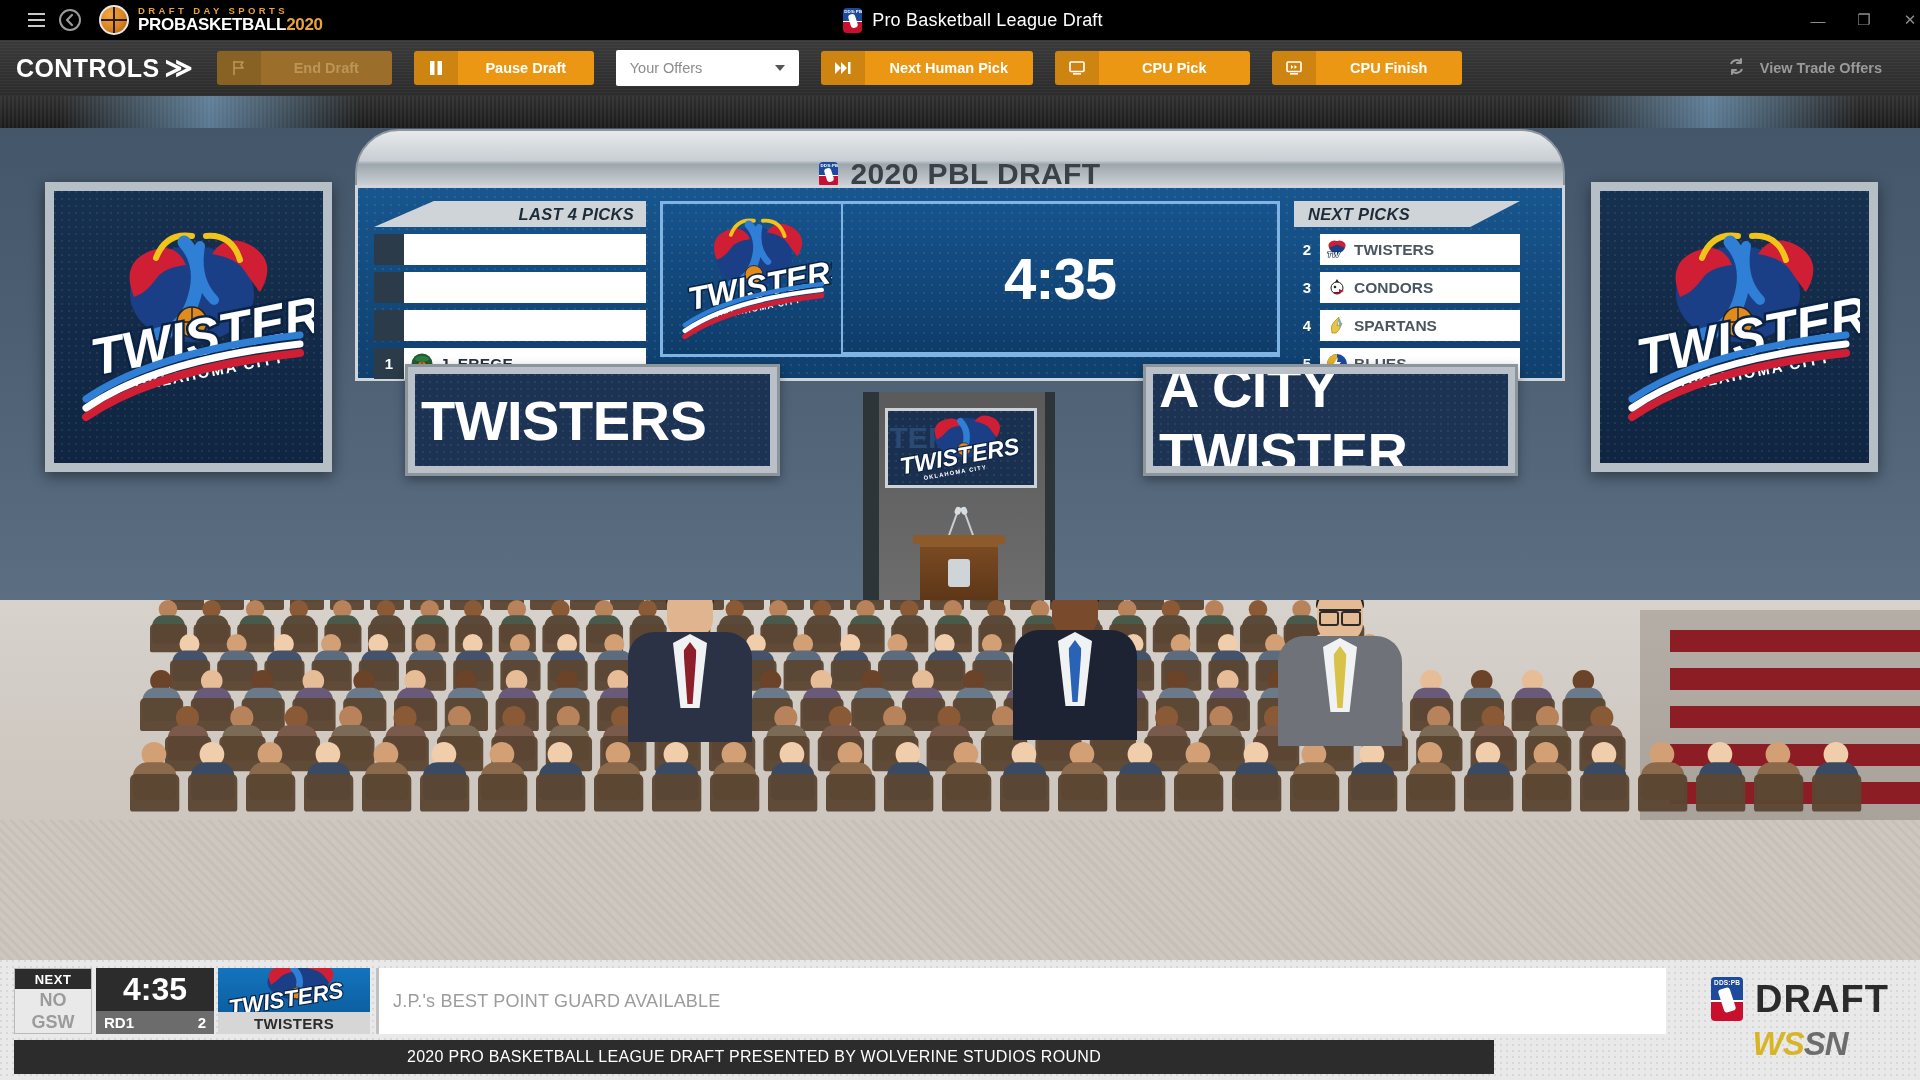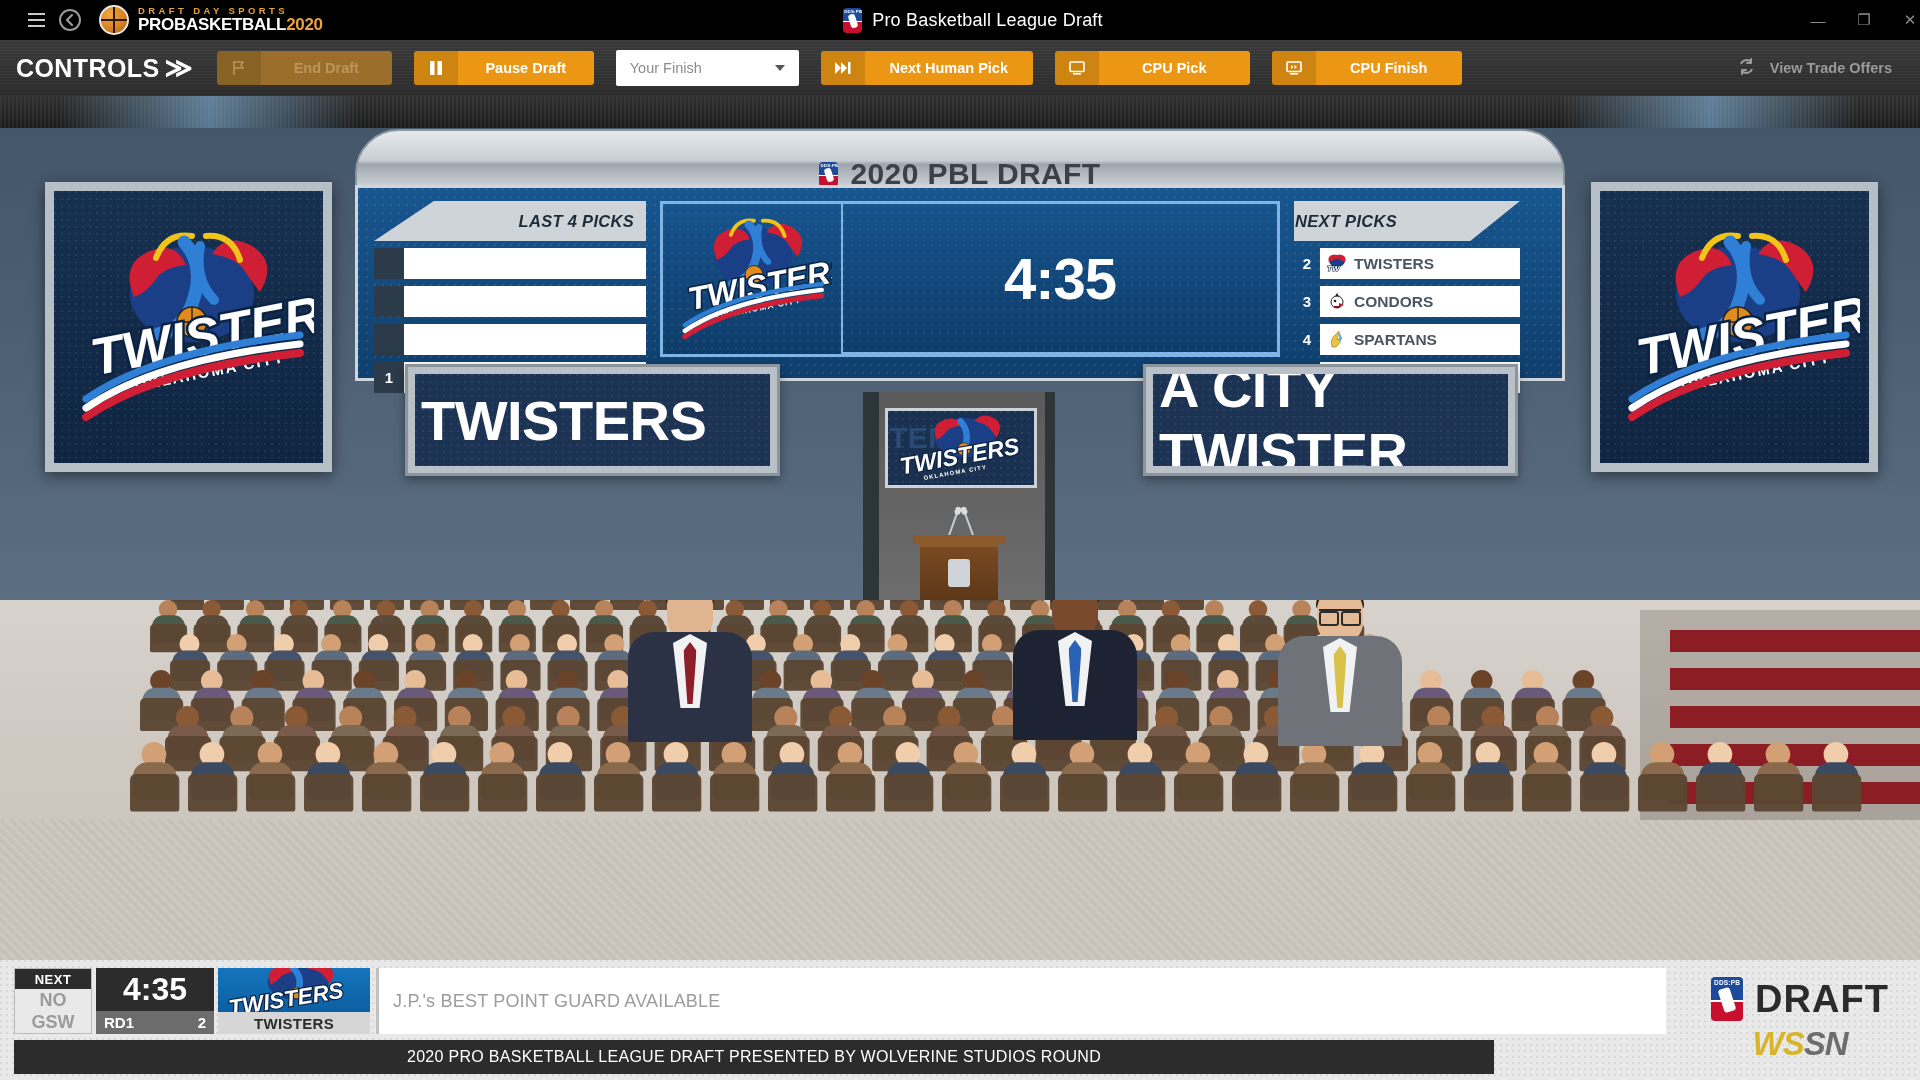--- a/index.html
+++ b/index.html
@@ -106,21 +106,21 @@
     width: 183px; height: 36px; margin-left: 22px; background: #fff;
     border-radius: 2px; display: flex; align-items: center; position: relative;
   }
   .select .v { color: #8c8c8c; font-size: 14.5px; padding-left: 14px; }
   .select .arrow {
     position: absolute; right: 14px; top: 50%; transform: translateY(-50%);
     width: 0; height: 0; border-left: 5px solid transparent; border-right: 5px solid transparent;
     border-top: 6px solid #555;
   }
   .trade {
-    position: absolute; right: 18px; display: flex; align-items: center; gap: 14px;
+    position: absolute; right: 28px; display: flex; align-items: center; gap: 14px;
     color: #9a9a9a; font-size: 14.5px; font-weight: bold; height: 36px; padding: 0 10px;
   }
 
   
   .stage {
     position: absolute; left: 0; top: 96px; width: 1920px; height: 504px;
     background: linear-gradient(#4f6173 0%, #55697c 48%, #5d7083 100%);
     overflow: hidden;
   }
   .stage-band {
@@ -177,28 +177,28 @@
       radial-gradient(circle at 1px 1px, rgba(255,255,255,.085) 1px, transparent 1.3px) 0 0/8px 8px,
       linear-gradient(#17568f, #0f3f6d);
     border: 3px solid #cfd5da;
     display: flex; align-items: flex-start; padding: 13px 16px;
     gap: 14px;
   }
 
   
   .picks-col { width: 272px; }
   .tab-head {
-    height: 40px; background: #cfd4d9; color: #1d2b38;
+    height: 26px; background: #cfd4d9; color: #1d2b38;
     font-style: italic; font-weight: bold; font-size: 16.5px;
     display: flex; align-items: center; justify-content: flex-end;
     padding-right: 12px; letter-spacing: .3px;
     clip-path: polygon(22% 0, 100% 0, 100% 100%, 0 100%);
   }
   .tab-head.left-align {
-    justify-content: flex-start; padding-left: 1px; padding-right: 0;
+    justify-content: flex-start; padding-left: 14px; padding-right: 0;
     clip-path: polygon(0 0, 100% 0, 78% 100%, 0 100%);
   }
   .pick-row {
     display: flex; height: 31px; margin-top: 7px; align-items: stretch;
   }
   .pick-row .num {
     width: 30px; background: #2c3b49; color: #fff; font-weight: bold; font-size: 15px;
     display: flex; align-items: center; justify-content: center;
   }
   .pick-row .body {
@@ -504,21 +504,21 @@
       <div class="ic">
         <svg width="14" height="16" viewBox="0 0 14 16">
             <rect x="1" y="1" width="4.5" height="14" fill="#fff"></rect>
             <rect x="8.5" y="1" width="4.5" height="14" fill="#fff"></rect>
           </svg>
       </div>
       <div class="lbl">Pause Draft</div>
     </div>
 
     <div class="select">
-      <div class="v" title="Your Options">Your Finish</div>
+      <div class="v" title="Your Options">Your Offers</div>
       <div class="arrow"></div>
     </div>
 
     <div class="tbtn orange tbtn-nhp">
       <div class="ic">
         <svg width="18" height="14" viewBox="0 0 18 14">
             <path d="M1 1l6 6-6 6zM7 1l6 6-6 6z" fill="#fff"></path>
             <rect x="14" y="1" width="2.5" height="12" fill="#fff"></rect>
           </svg>
       </div>

